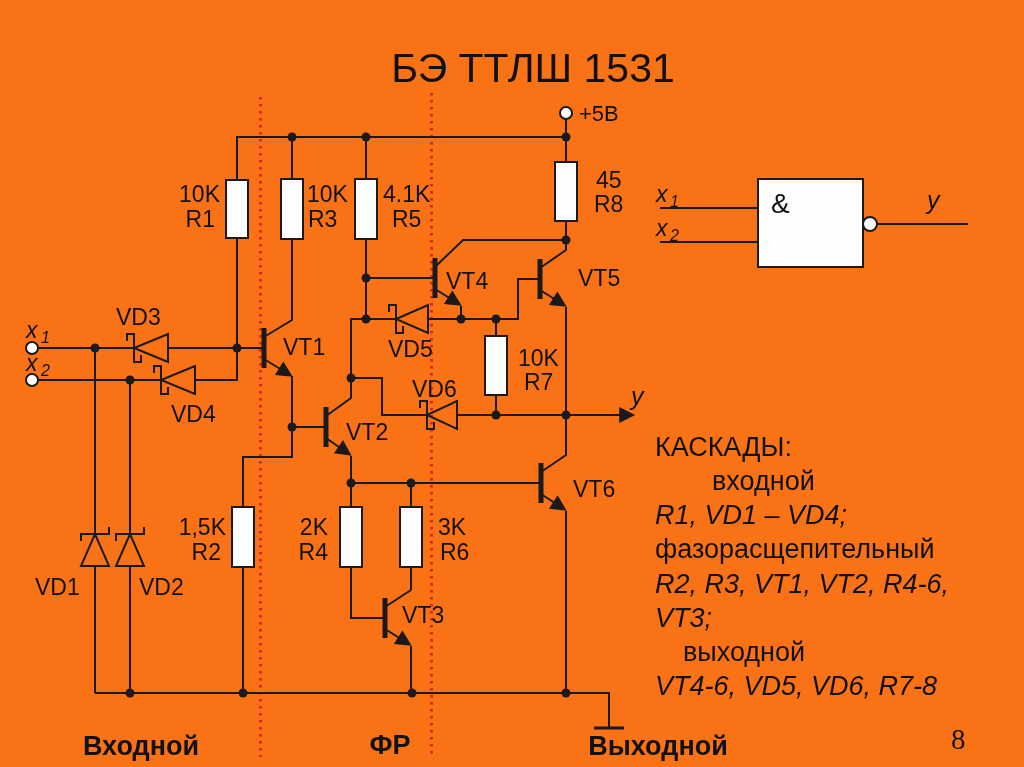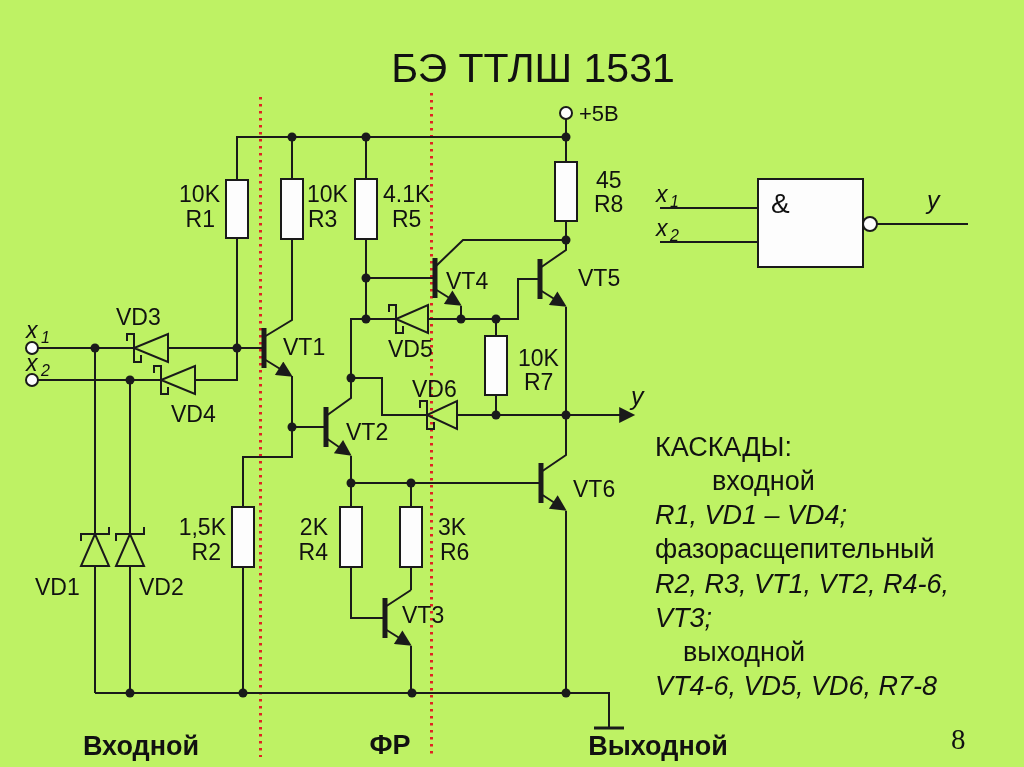--- a/index.html
+++ b/index.html
@@ -1,16 +1,16 @@
 <!DOCTYPE html>
 <html><head>
 <meta charset="utf-8">
 <style>
   html,body{margin:0;padding:0;background:#ffffff;}
-  .slide{position:relative;width:1024px;height:767px;background:#bef264;overflow:hidden;
+  .slide{position:relative;width:1024px;height:767px;background:#f97316;overflow:hidden;
          font-family:"Liberation Sans",sans-serif;}
   svg{position:absolute;left:0;top:0;}
   text{fill:#111;}
   .comp{font-size:23px;}
   .title{font-size:41px;}
   .stage{font-size:27px;font-weight:bold;}
   .casc{font-size:27px;}
   .casc-i{font-size:27px;font-style:italic;}
   .pin{font-size:23px;font-style:italic;}
   .sub{font-size:16px;font-style:italic;}

